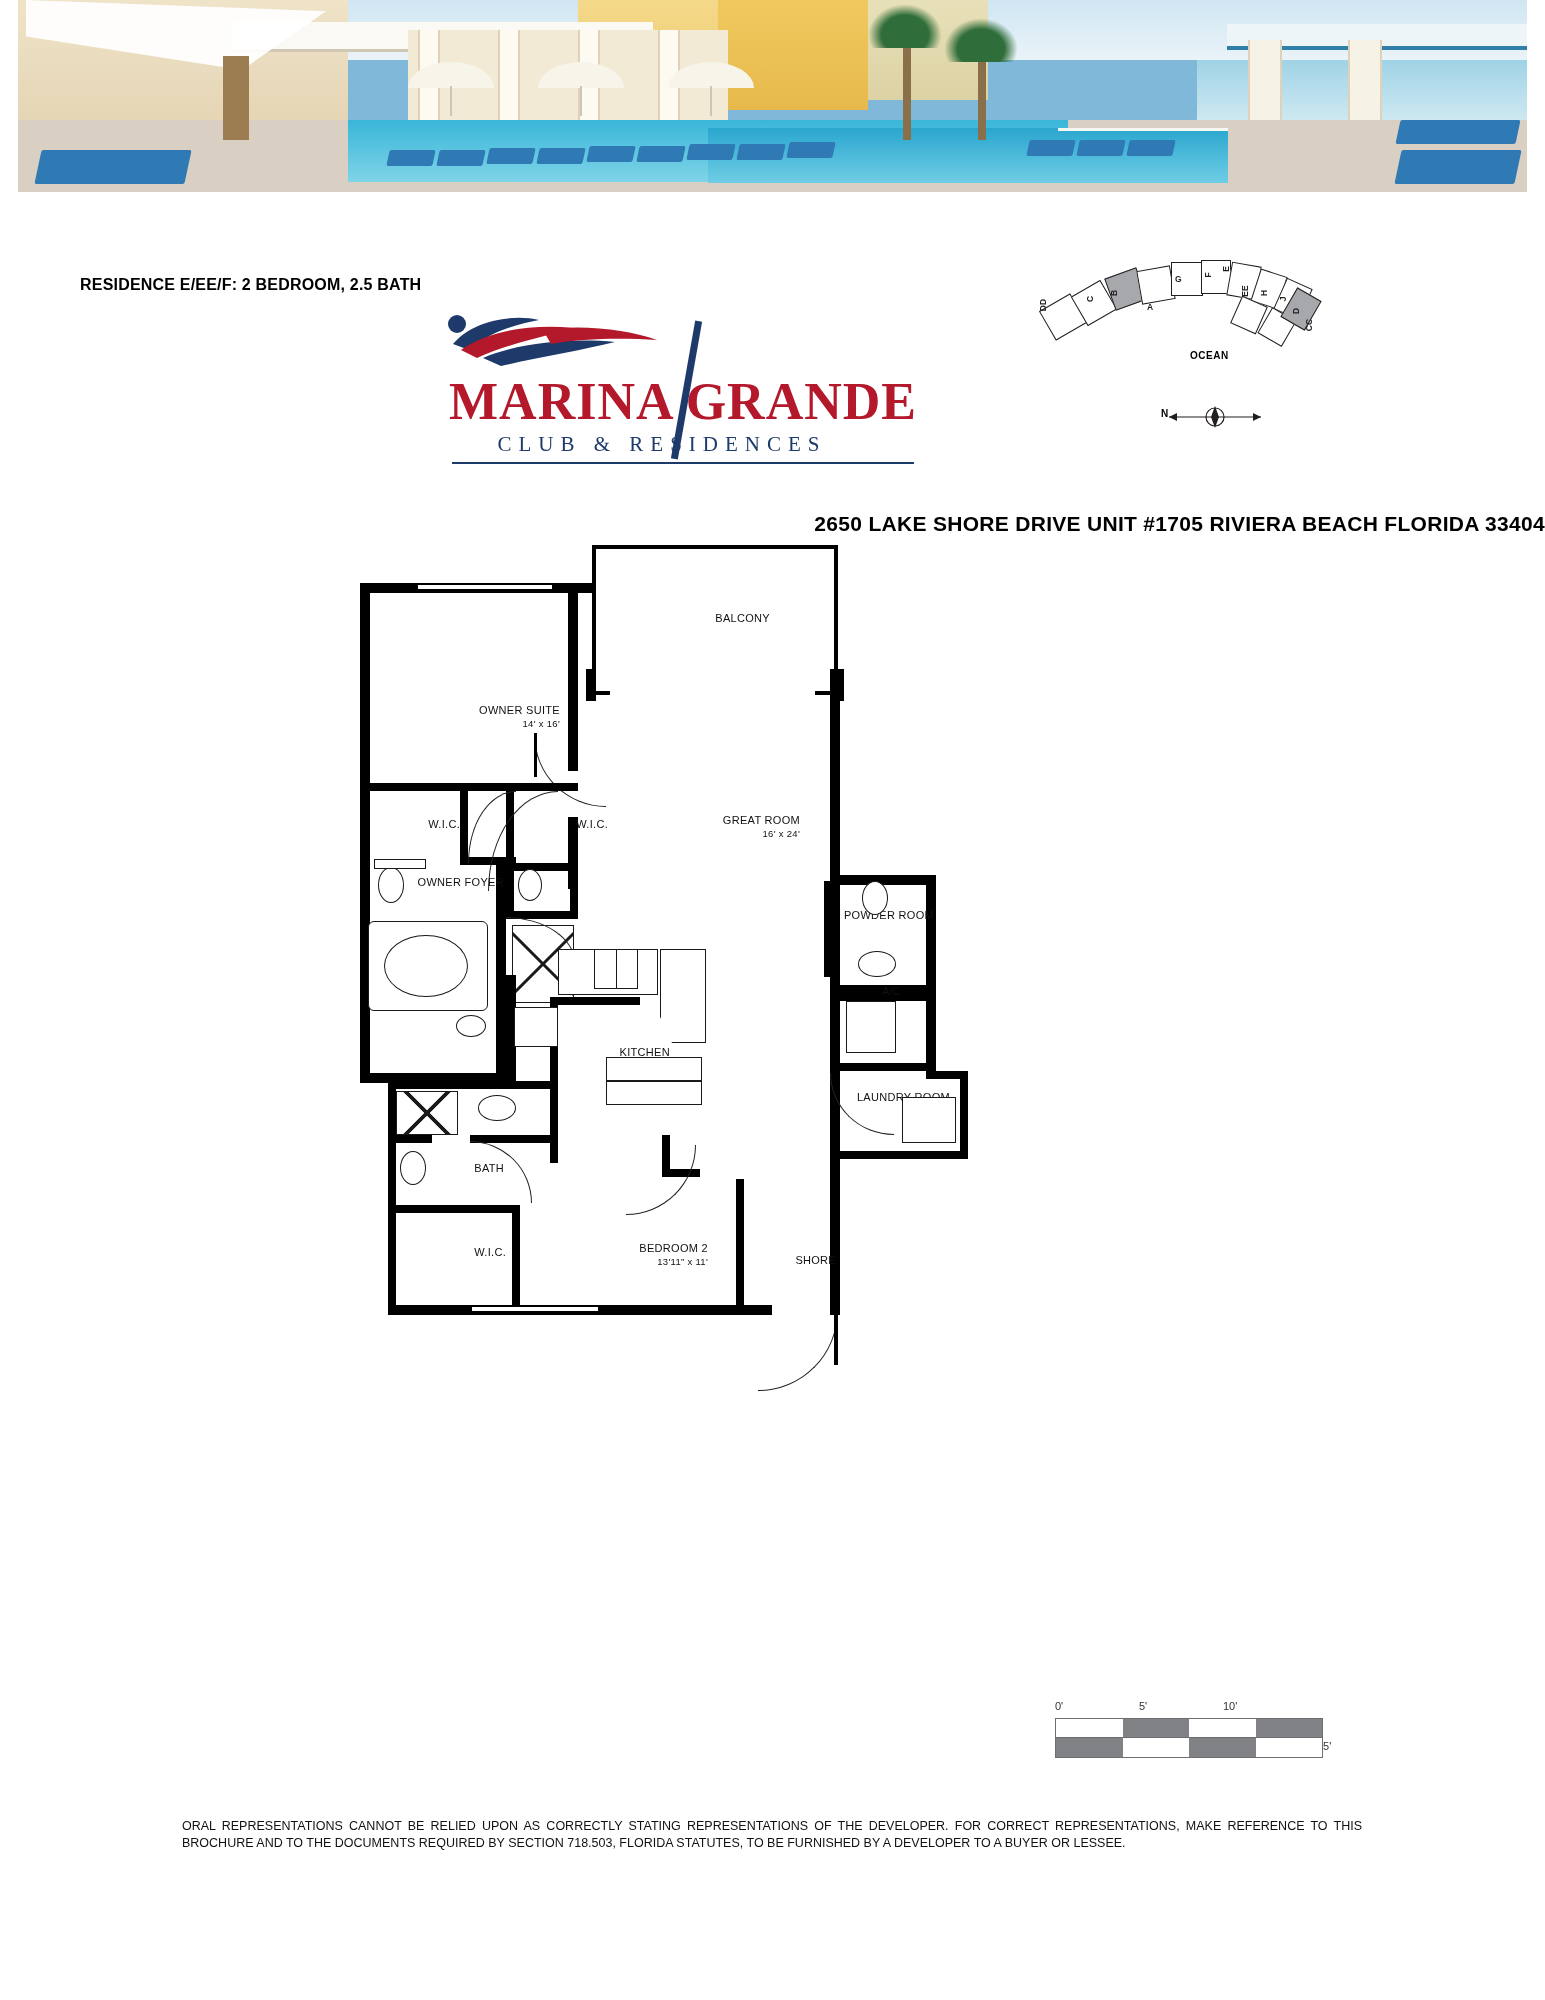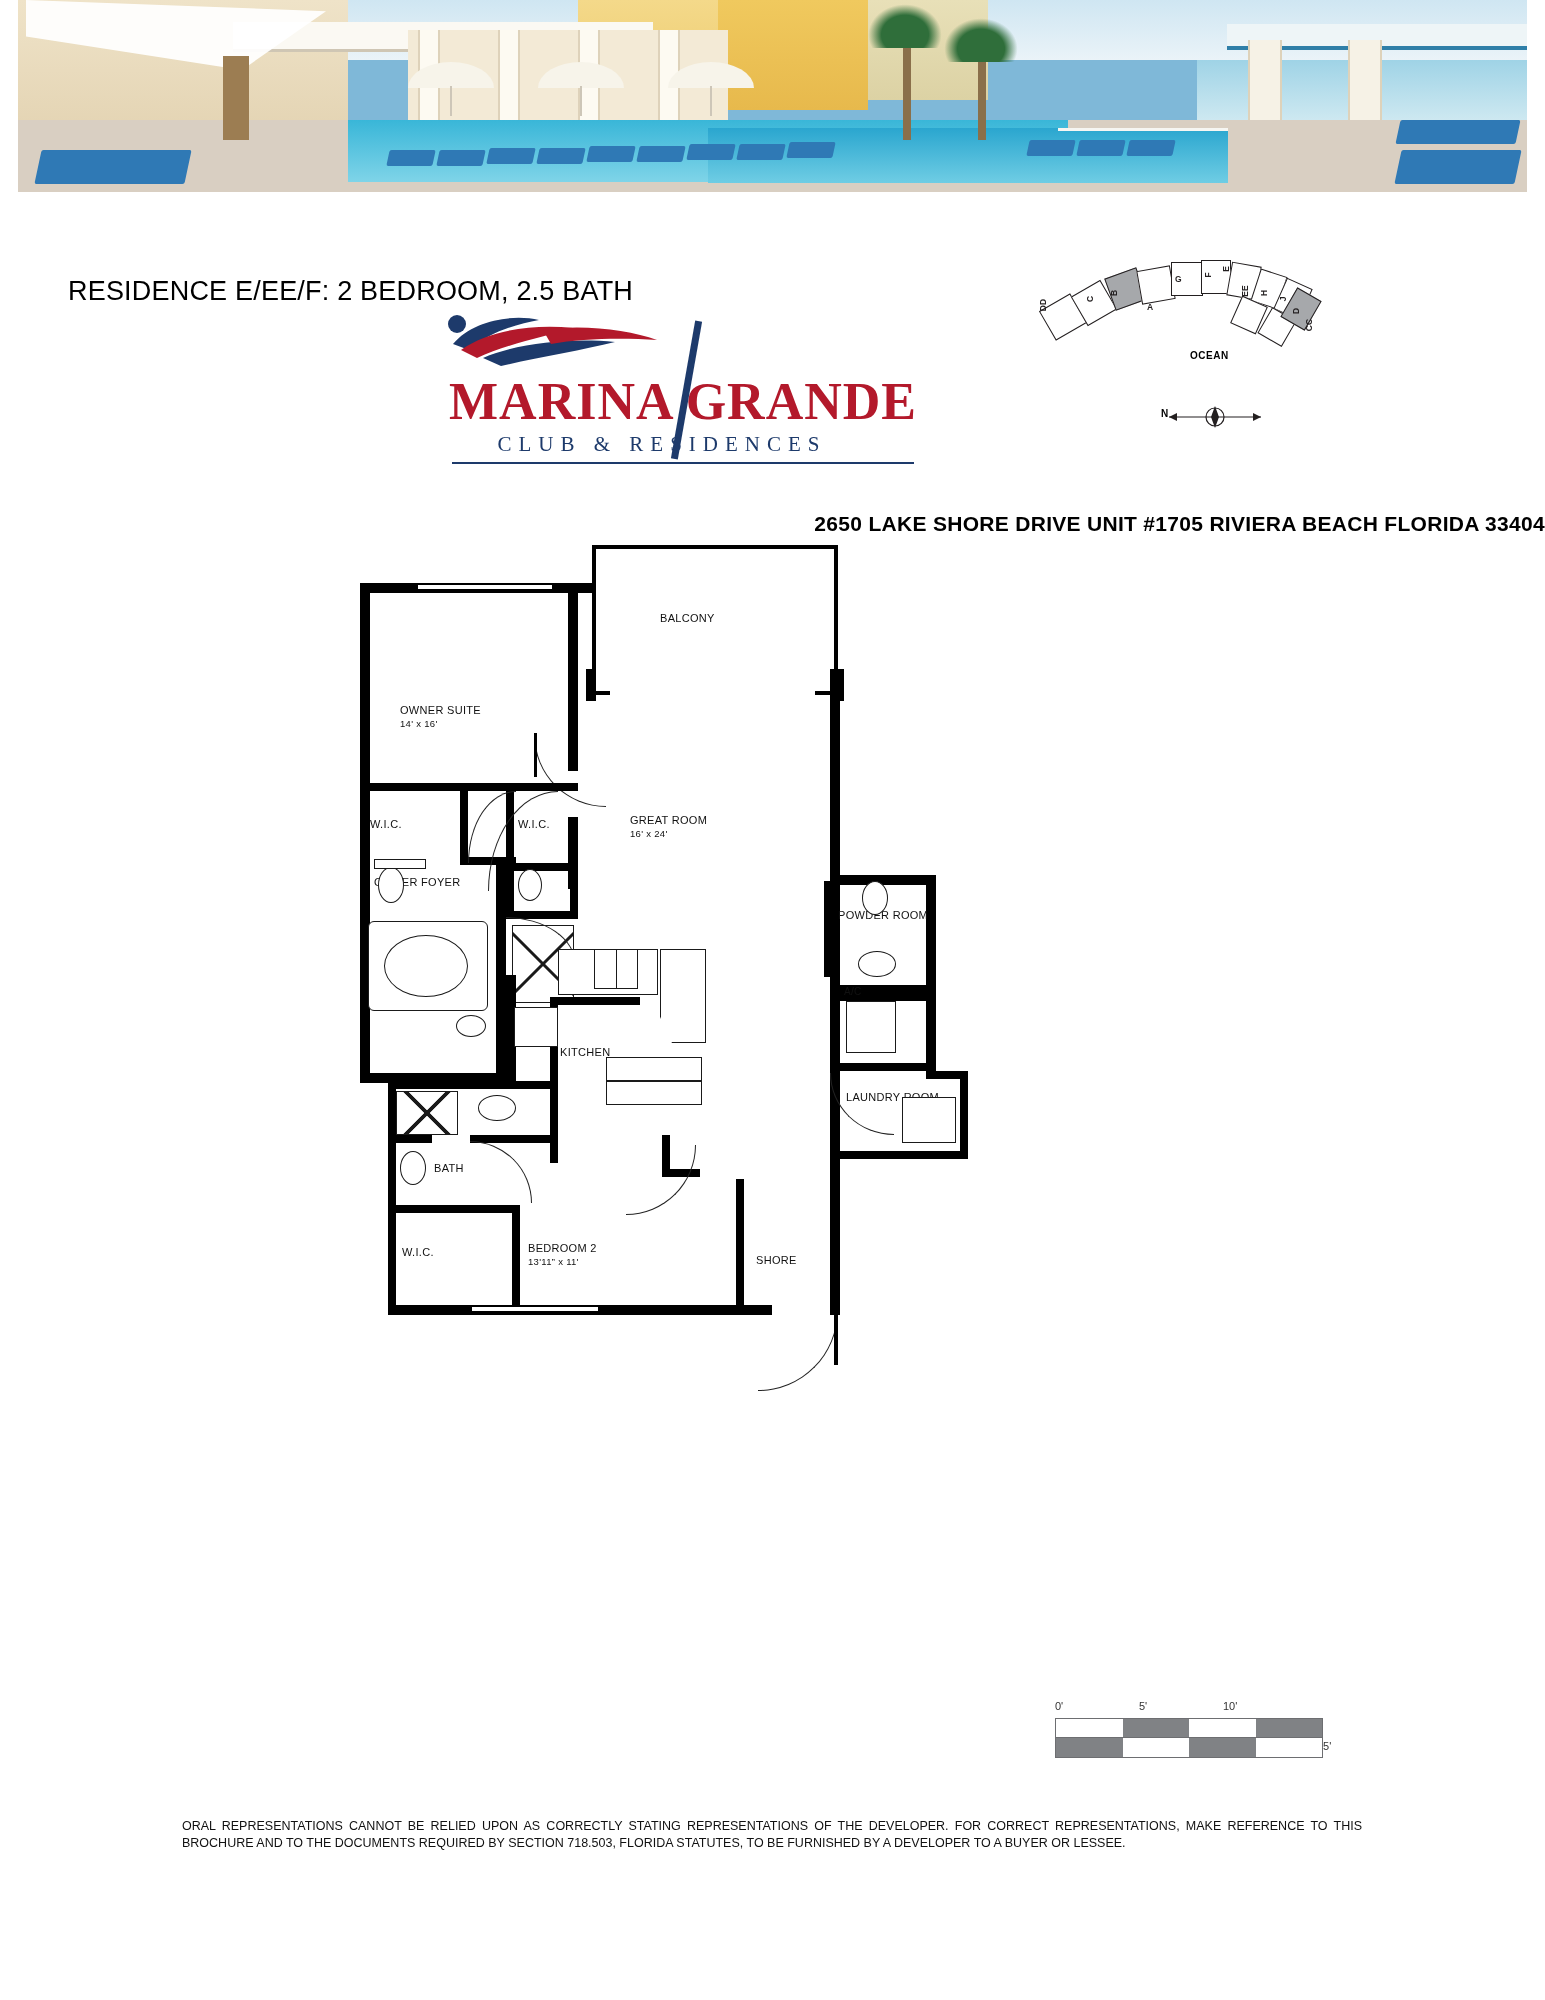--- a/index.html
+++ b/index.html
@@ -92,22 +92,22 @@
     position:absolute; left:1040px; top:128px; width:170px; height:50px;
     border-top:3px solid #f6f6f2;
   }
   .hero .water-far {
     position:absolute; right:0; top:60px; width:330px; height:62px;
     background:linear-gradient(#9fd3e6,#cfe9f1);
   }
 
   
   .res-title {
-    position:absolute; left:68px; top:276px;
-    font-size:27px; font-weight:normal; letter-spacing:.2px;
+    position:absolute; left:80px; top:276px;
+    font-size:16px; font-weight:bold; letter-spacing:.2px;
   }
 
   
   .logo { position:absolute; left:443px; top:310px; width:480px; height:170px; }
   .logo .flag { position:absolute; left:0; top:0; width:230px; height:60px; }
   .logo-main {
     position:absolute; left:0; top:62px; width:480px;
     text-align:center;
     font-family:"Liberation Serif", serif;
     font-size:52px; font-weight:bold; color:#b3192b; letter-spacing:1px;
@@ -145,21 +145,21 @@
   .addr {
     position:absolute; left:0; top:512px; width:1545px;
     text-align:right;
     font-size:21px; font-weight:bold; letter-spacing:.3px;
   }
 
   
   .plan { position:absolute; left:360px; top:545px; width:760px; height:1090px; }
   .plan .w { position:absolute; background:#000; }
   .plan .lbl {
-    position:absolute; font-size:11px; text-align:left; line-height:1.35;
+    position:absolute; font-size:11px; text-align:right; line-height:1.35;
     letter-spacing:.3px; color:#111; white-space:nowrap;
   }
   .plan .lbl .dim { font-size:9.5px; display:block; }
   .plan .fix { position:absolute; border:1px solid #1a1a1a; background:#fff; }
   .plan .fix.round { border-radius:50%; }
   .door-swing {
     position:absolute; border:1px solid #222; border-radius:50%;
   }
 
   

